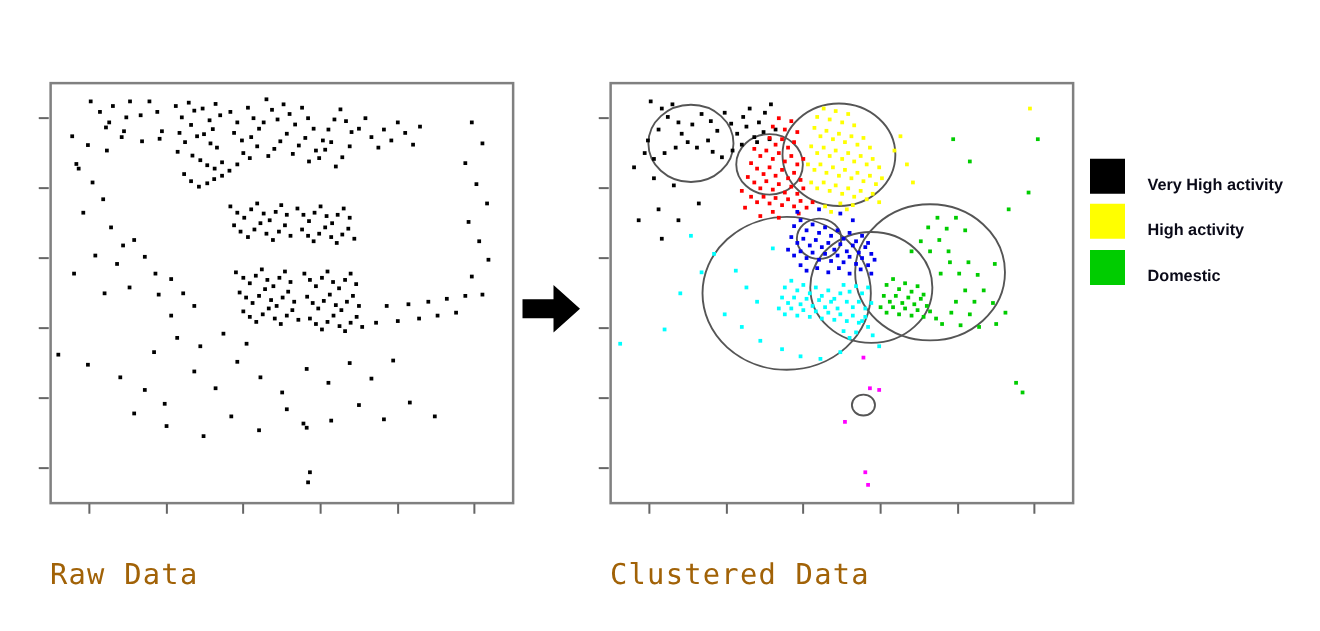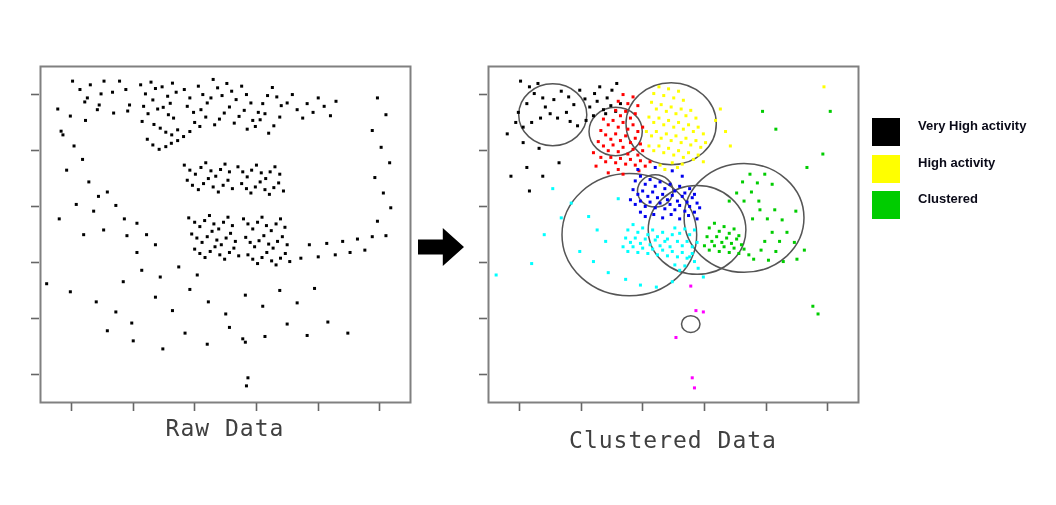--- a/index.html
+++ b/index.html
@@ -21,48 +21,48 @@
     top: 0;
     width: 1056px;
     height: 505px;
   }
 
   .panel-caption {
     position: absolute;
     font-family: "DejaVu Sans Mono", "Liberation Mono", monospace;
     font-size: 23px;
     font-weight: 400;
-    color: #404040;
+    color: #a16207;
     letter-spacing: 1px;
     white-space: nowrap;
-    text-align: center;
+    margin-top: 32px;
   }
 
   #caption-raw {
     left: 40px;
     top: 415px;
     width: 370px;
   }
 
   #caption-clustered {
     left: 488px;
-    top: 427px;
+    top: 415px;
     width: 370px;
   }
 
   #legend {
     position: absolute;
     left: 872px;
     top: 118px;
     width: 180px;
   }
 
   .legend-item {
     display: flex;
-    align-items: flex-start;
+    align-items: flex-end;
     height: 36.5px;
   }
 
   .legend-swatch {
     width: 28px;
     height: 28px;
     flex: 0 0 28px;
   }
 
   .legend-label {
@@ -775,17 +775,17 @@
       <div class="legend-item">
         <div class="legend-swatch" style="background: rgb(0, 0, 0);"></div>
         <div class="legend-label">Very High activity</div>
       </div>
       <div class="legend-item">
         <div class="legend-swatch" style="background: rgb(255, 255, 0);"></div>
         <div class="legend-label">High activity</div>
       </div>
       <div class="legend-item">
         <div class="legend-swatch" style="background: rgb(0, 204, 0);"></div>
-        <div class="legend-label">Clustered</div>
+        <div class="legend-label">Domestic</div>
       </div>
     </div>
 
 </div>
 
 </body></html>

